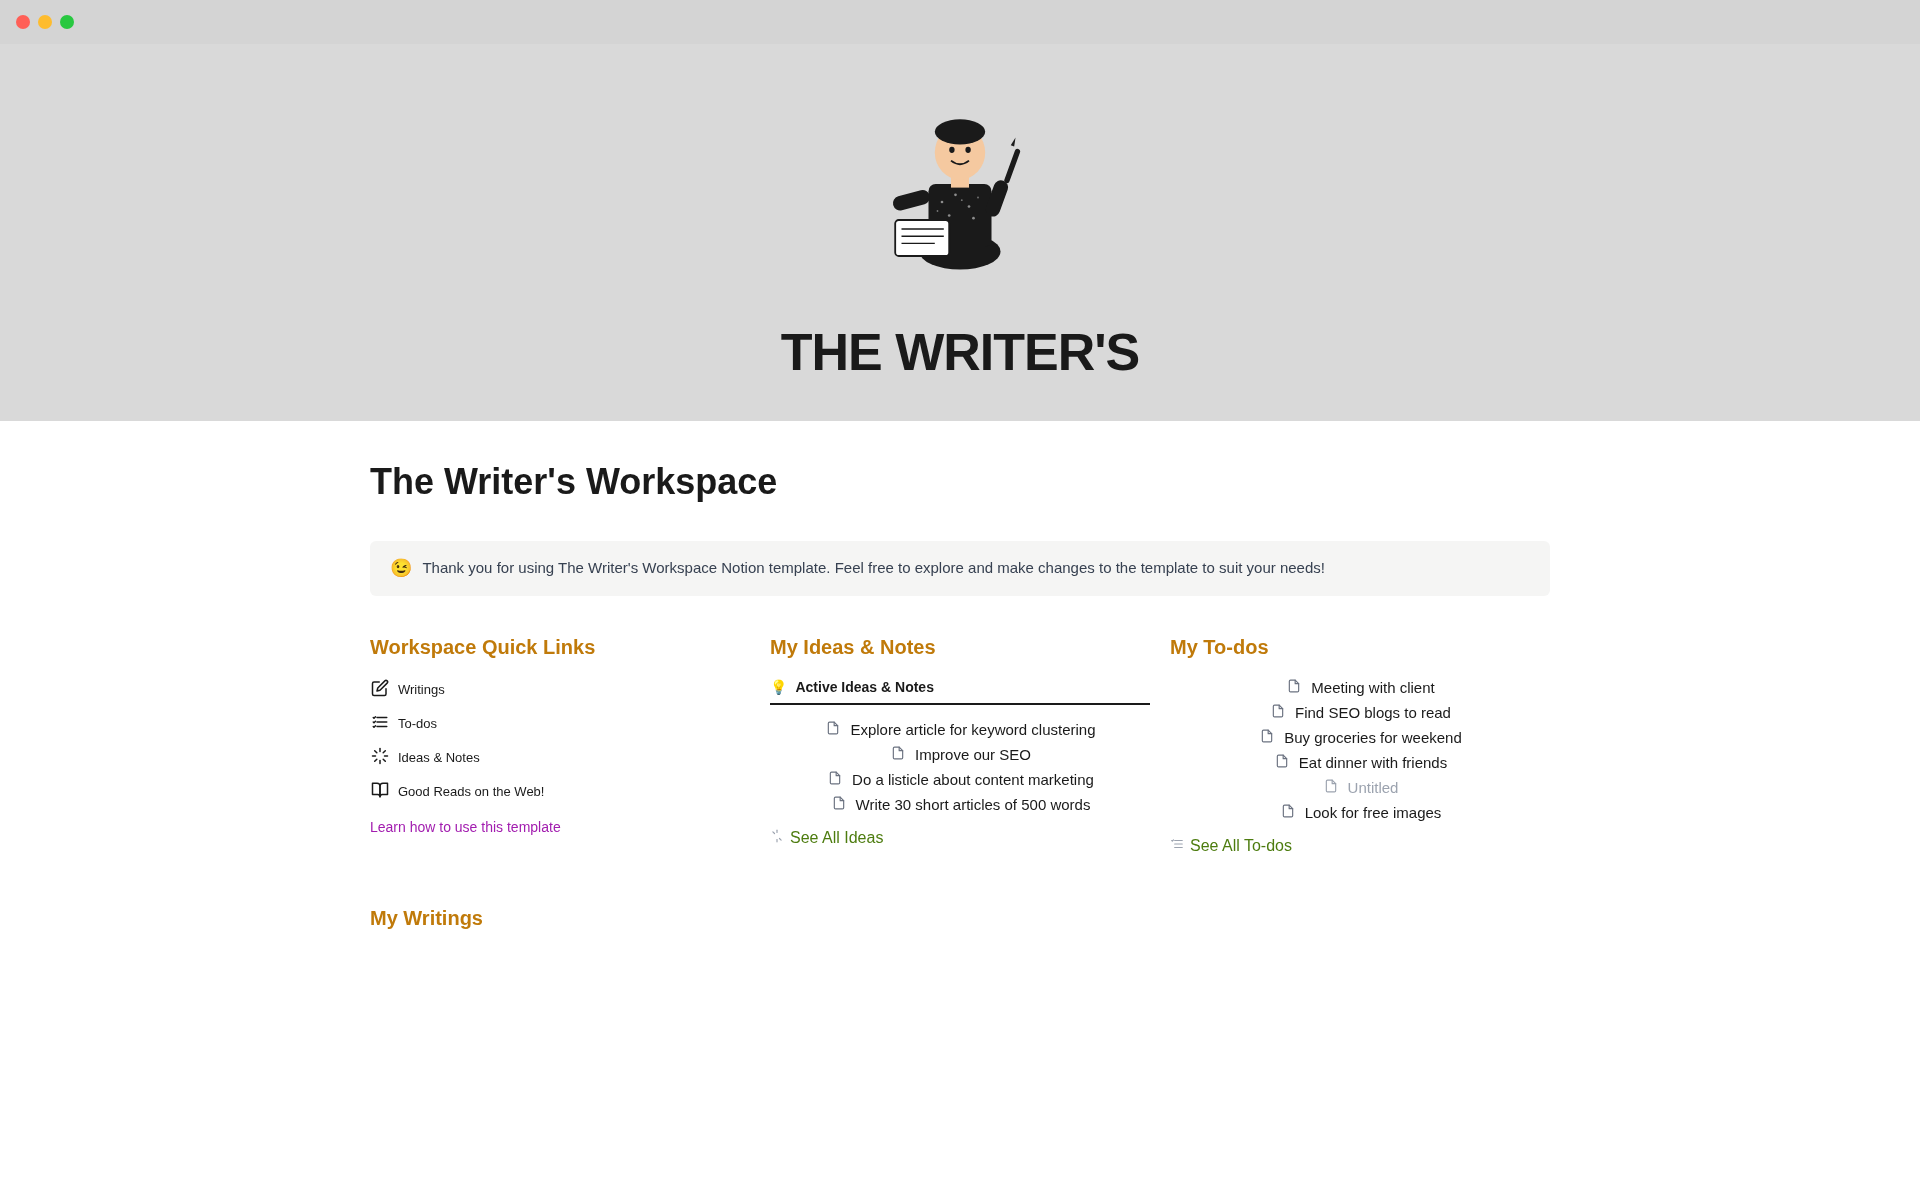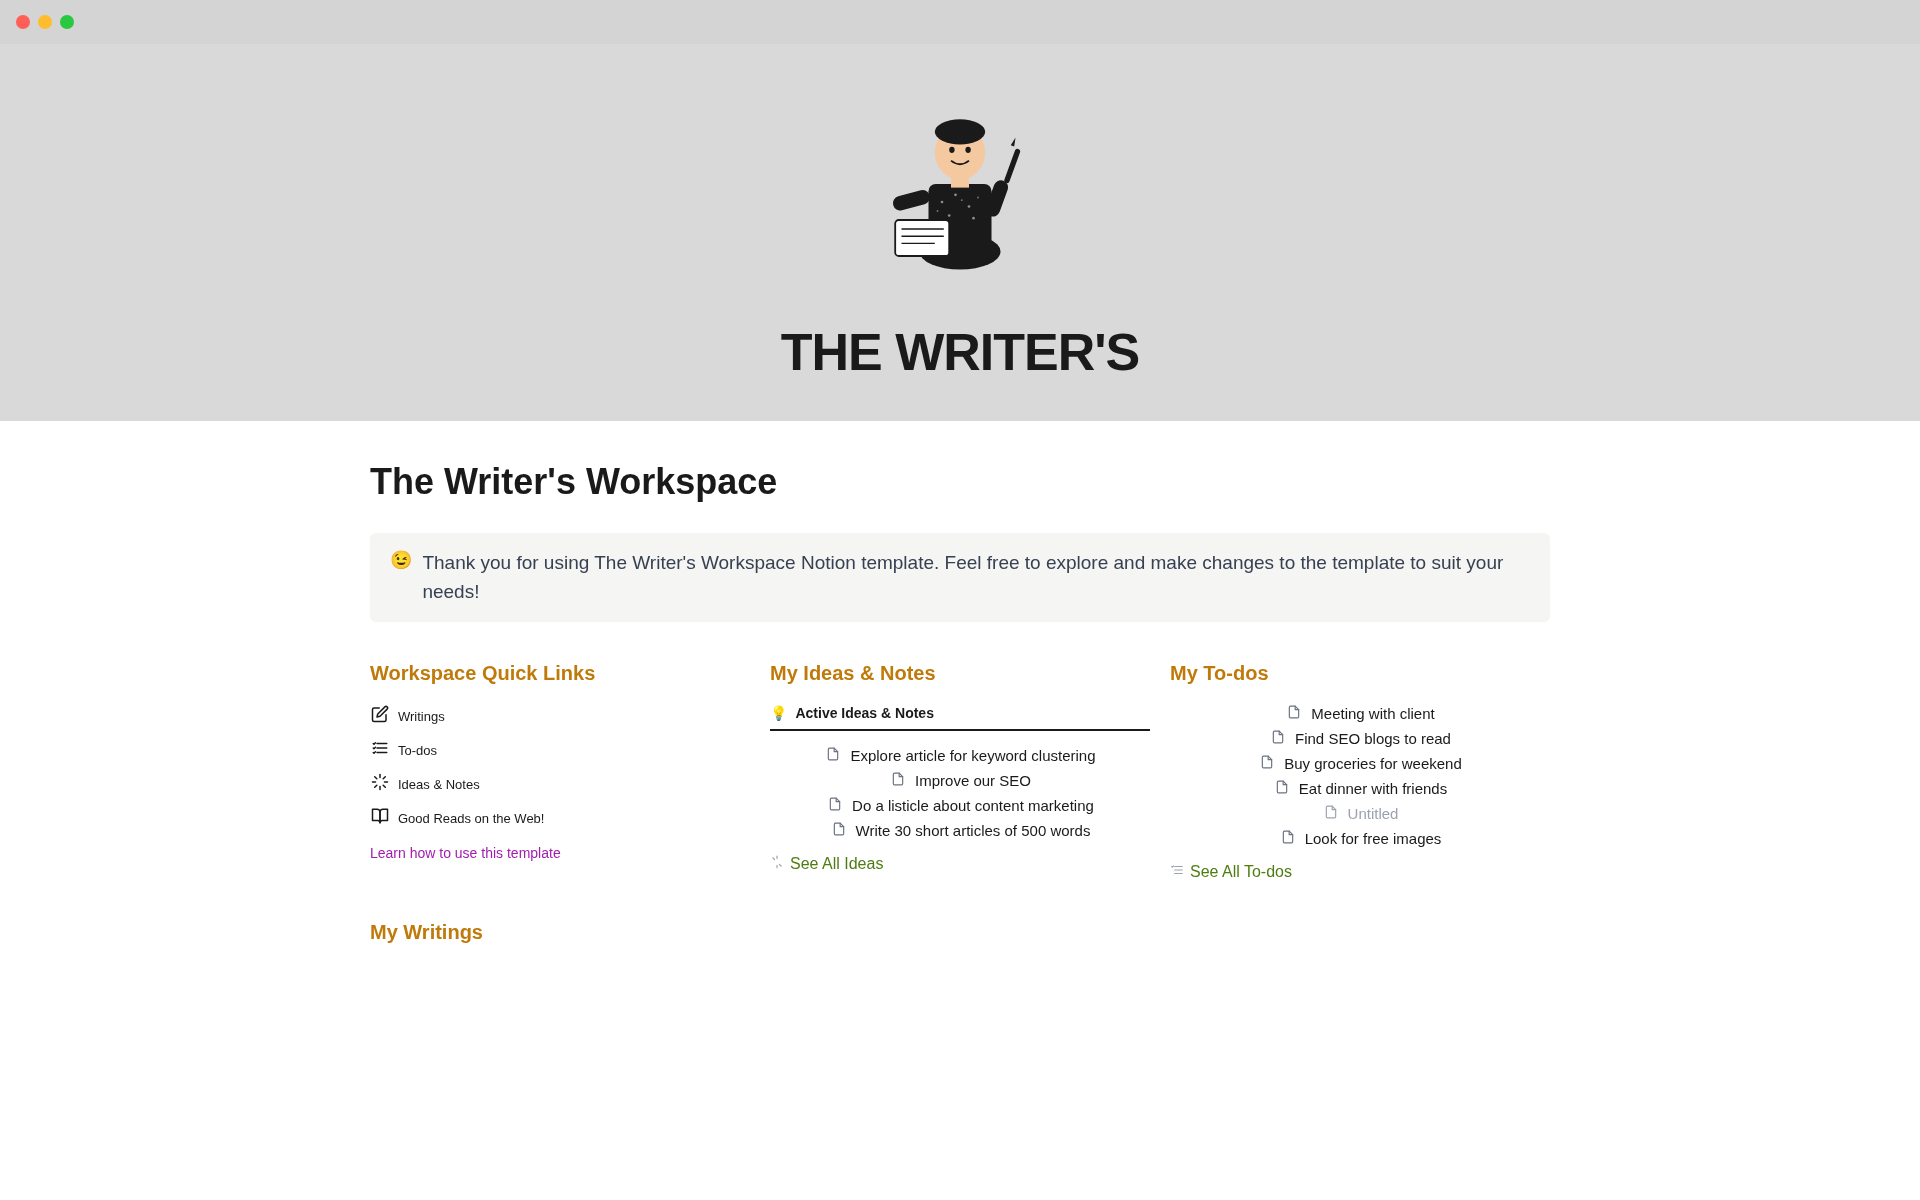--- a/index.html
+++ b/index.html
@@ -78,51 +78,51 @@
     .page-content {
       max-width: 1300px;
       margin: 0 auto;
       padding: 40px 60px;
     }
 
     .page-heading {
       font-size: 36px;
       font-weight: 800;
       color: #1a1a1a;
-      margin-bottom: 30px;
+      margin-bottom: 38px;
     }
 
     
     .notice-box {
       background: #f5f5f4;
       border-radius: 6px;
       padding: 16px 20px;
       margin-bottom: 40px;
       display: flex;
       align-items: flex-start;
       gap: 10px;
     }
 
     .notice-emoji {
       font-size: 18px;
       flex-shrink: 0;
     }
 
     .notice-text {
-      font-size: 19px;
+      font-size: 15px;
       color: #374151;
       line-height: 1.5;
     }
 
     
     .columns-layout {
       display: grid;
       grid-template-columns: 1fr 1fr 1fr;
       gap: 20px;
-      margin-bottom: 40px;
+      margin-bottom: 52px;
     }
 
     
     .col-heading {
       font-size: 20px;
       font-weight: 700;
       color: #c07a0a;
       margin-bottom: 20px;
     }
 

